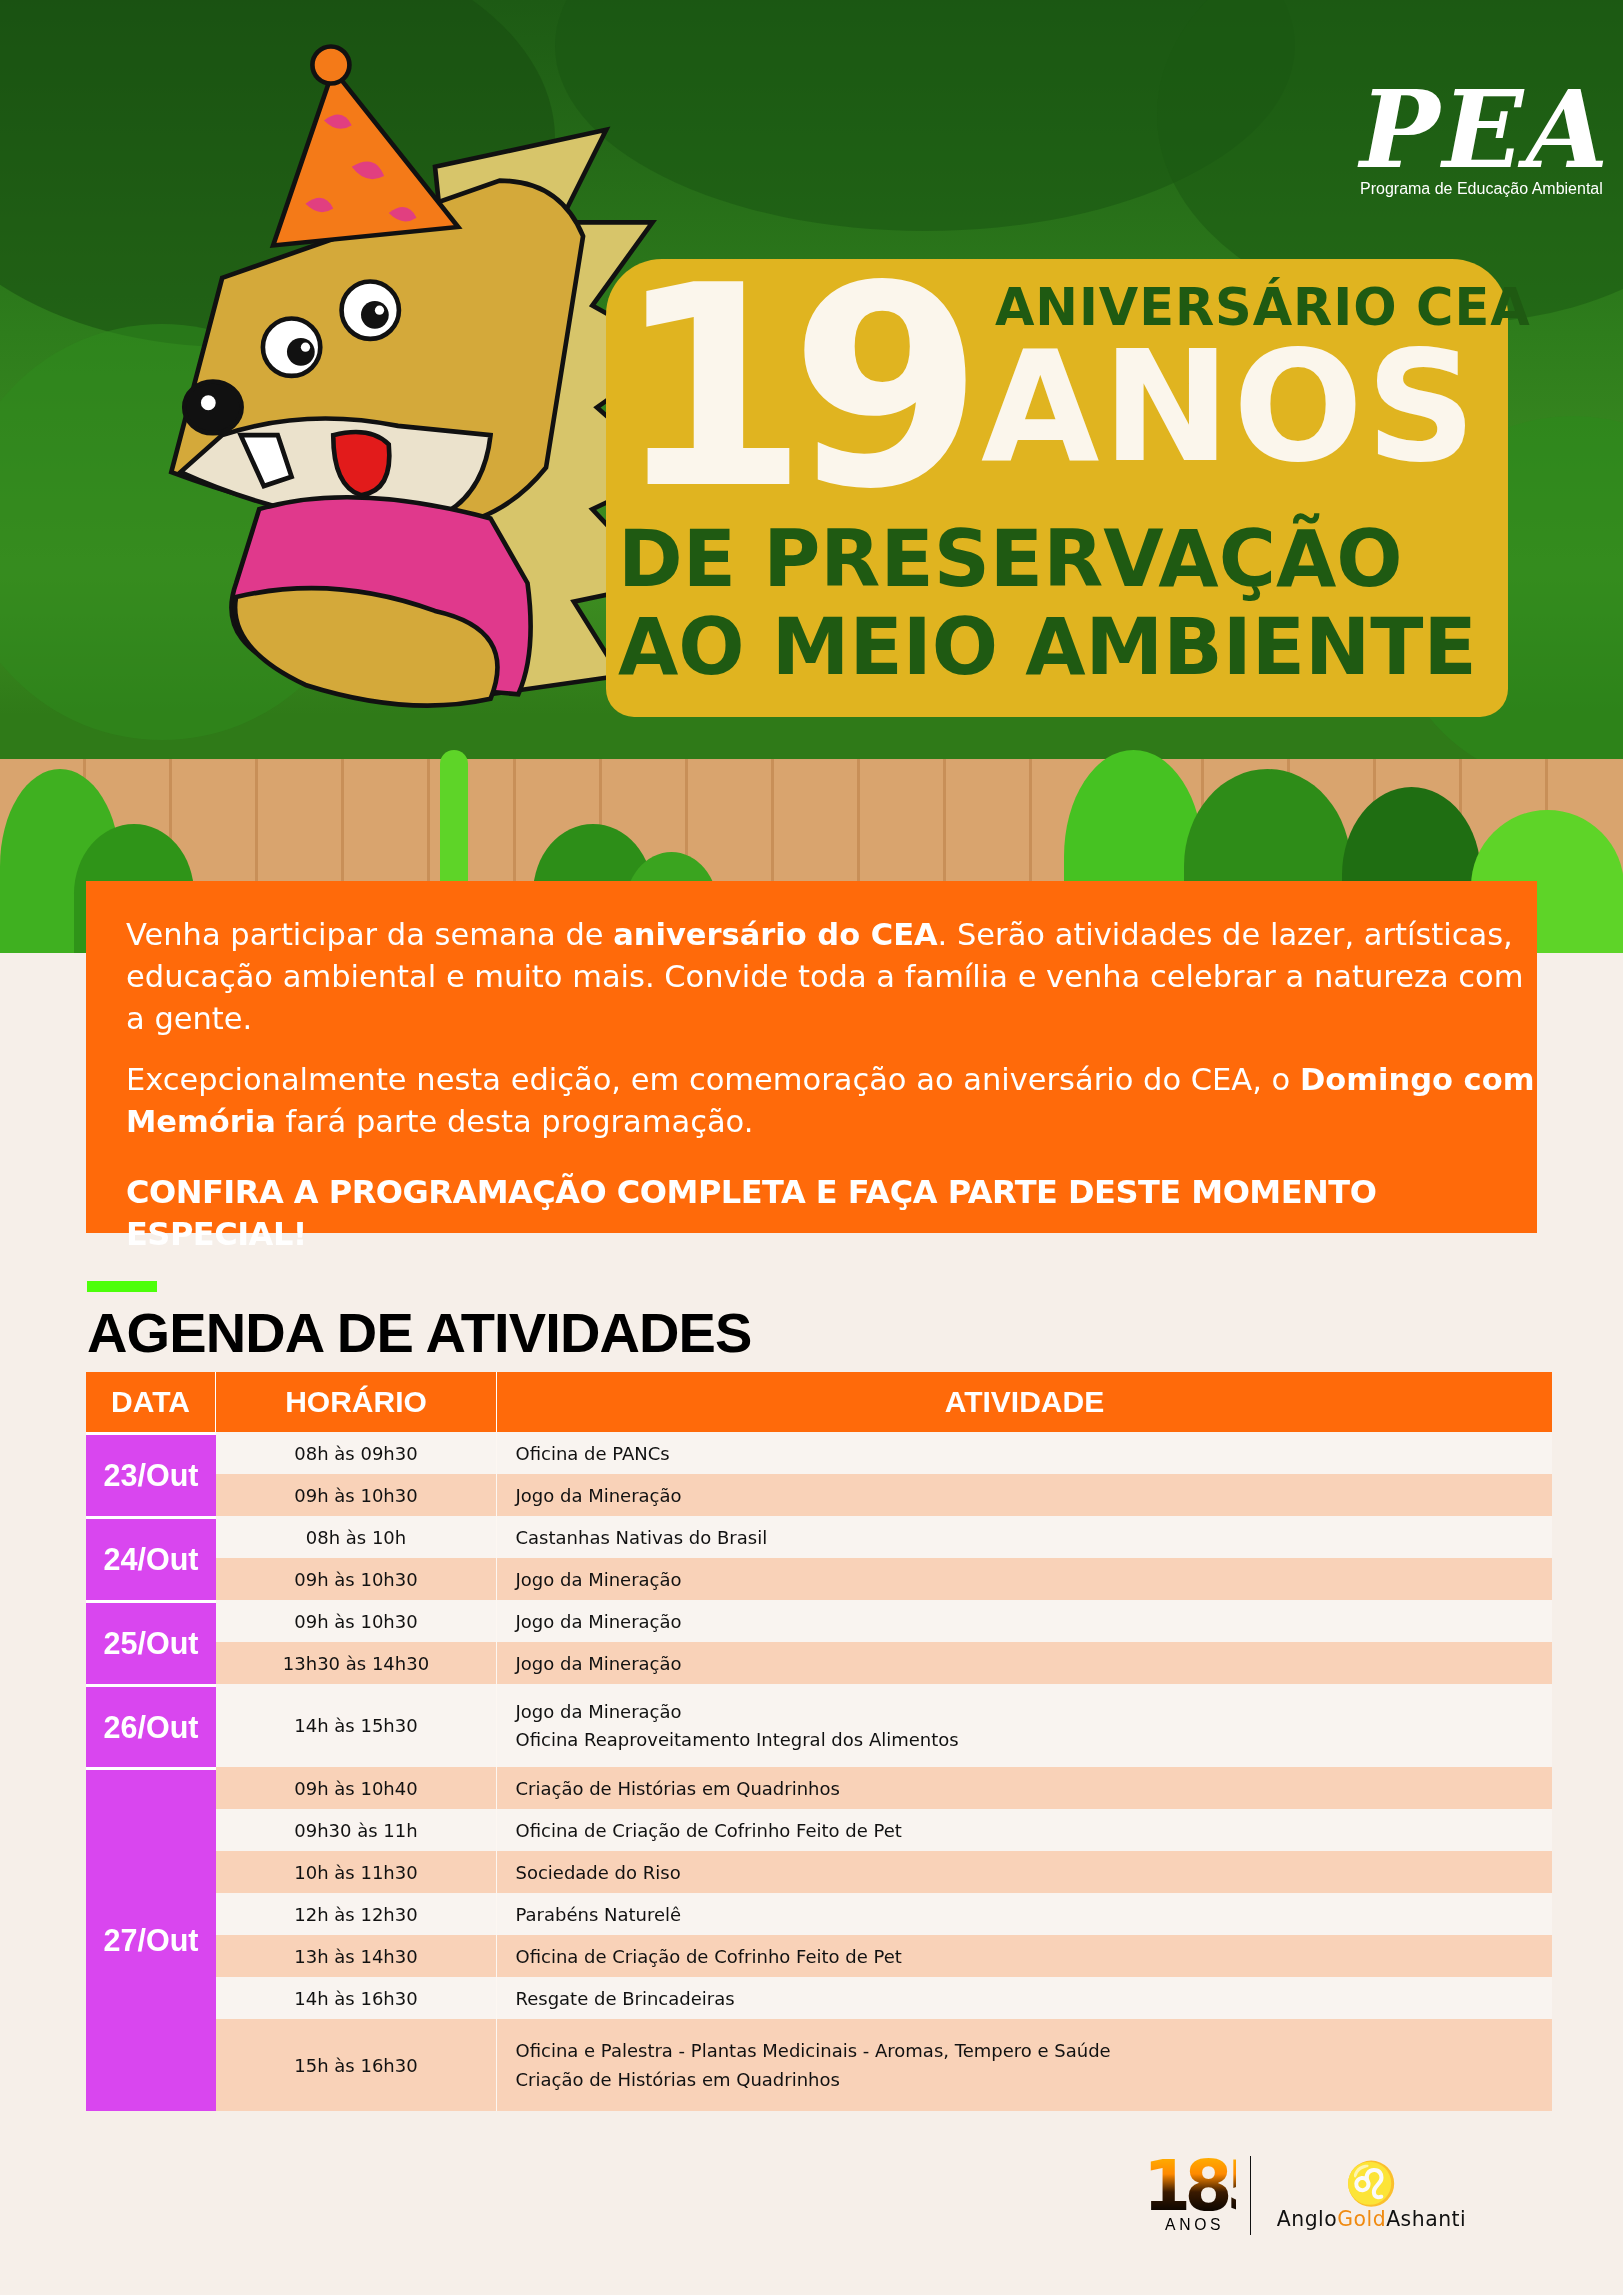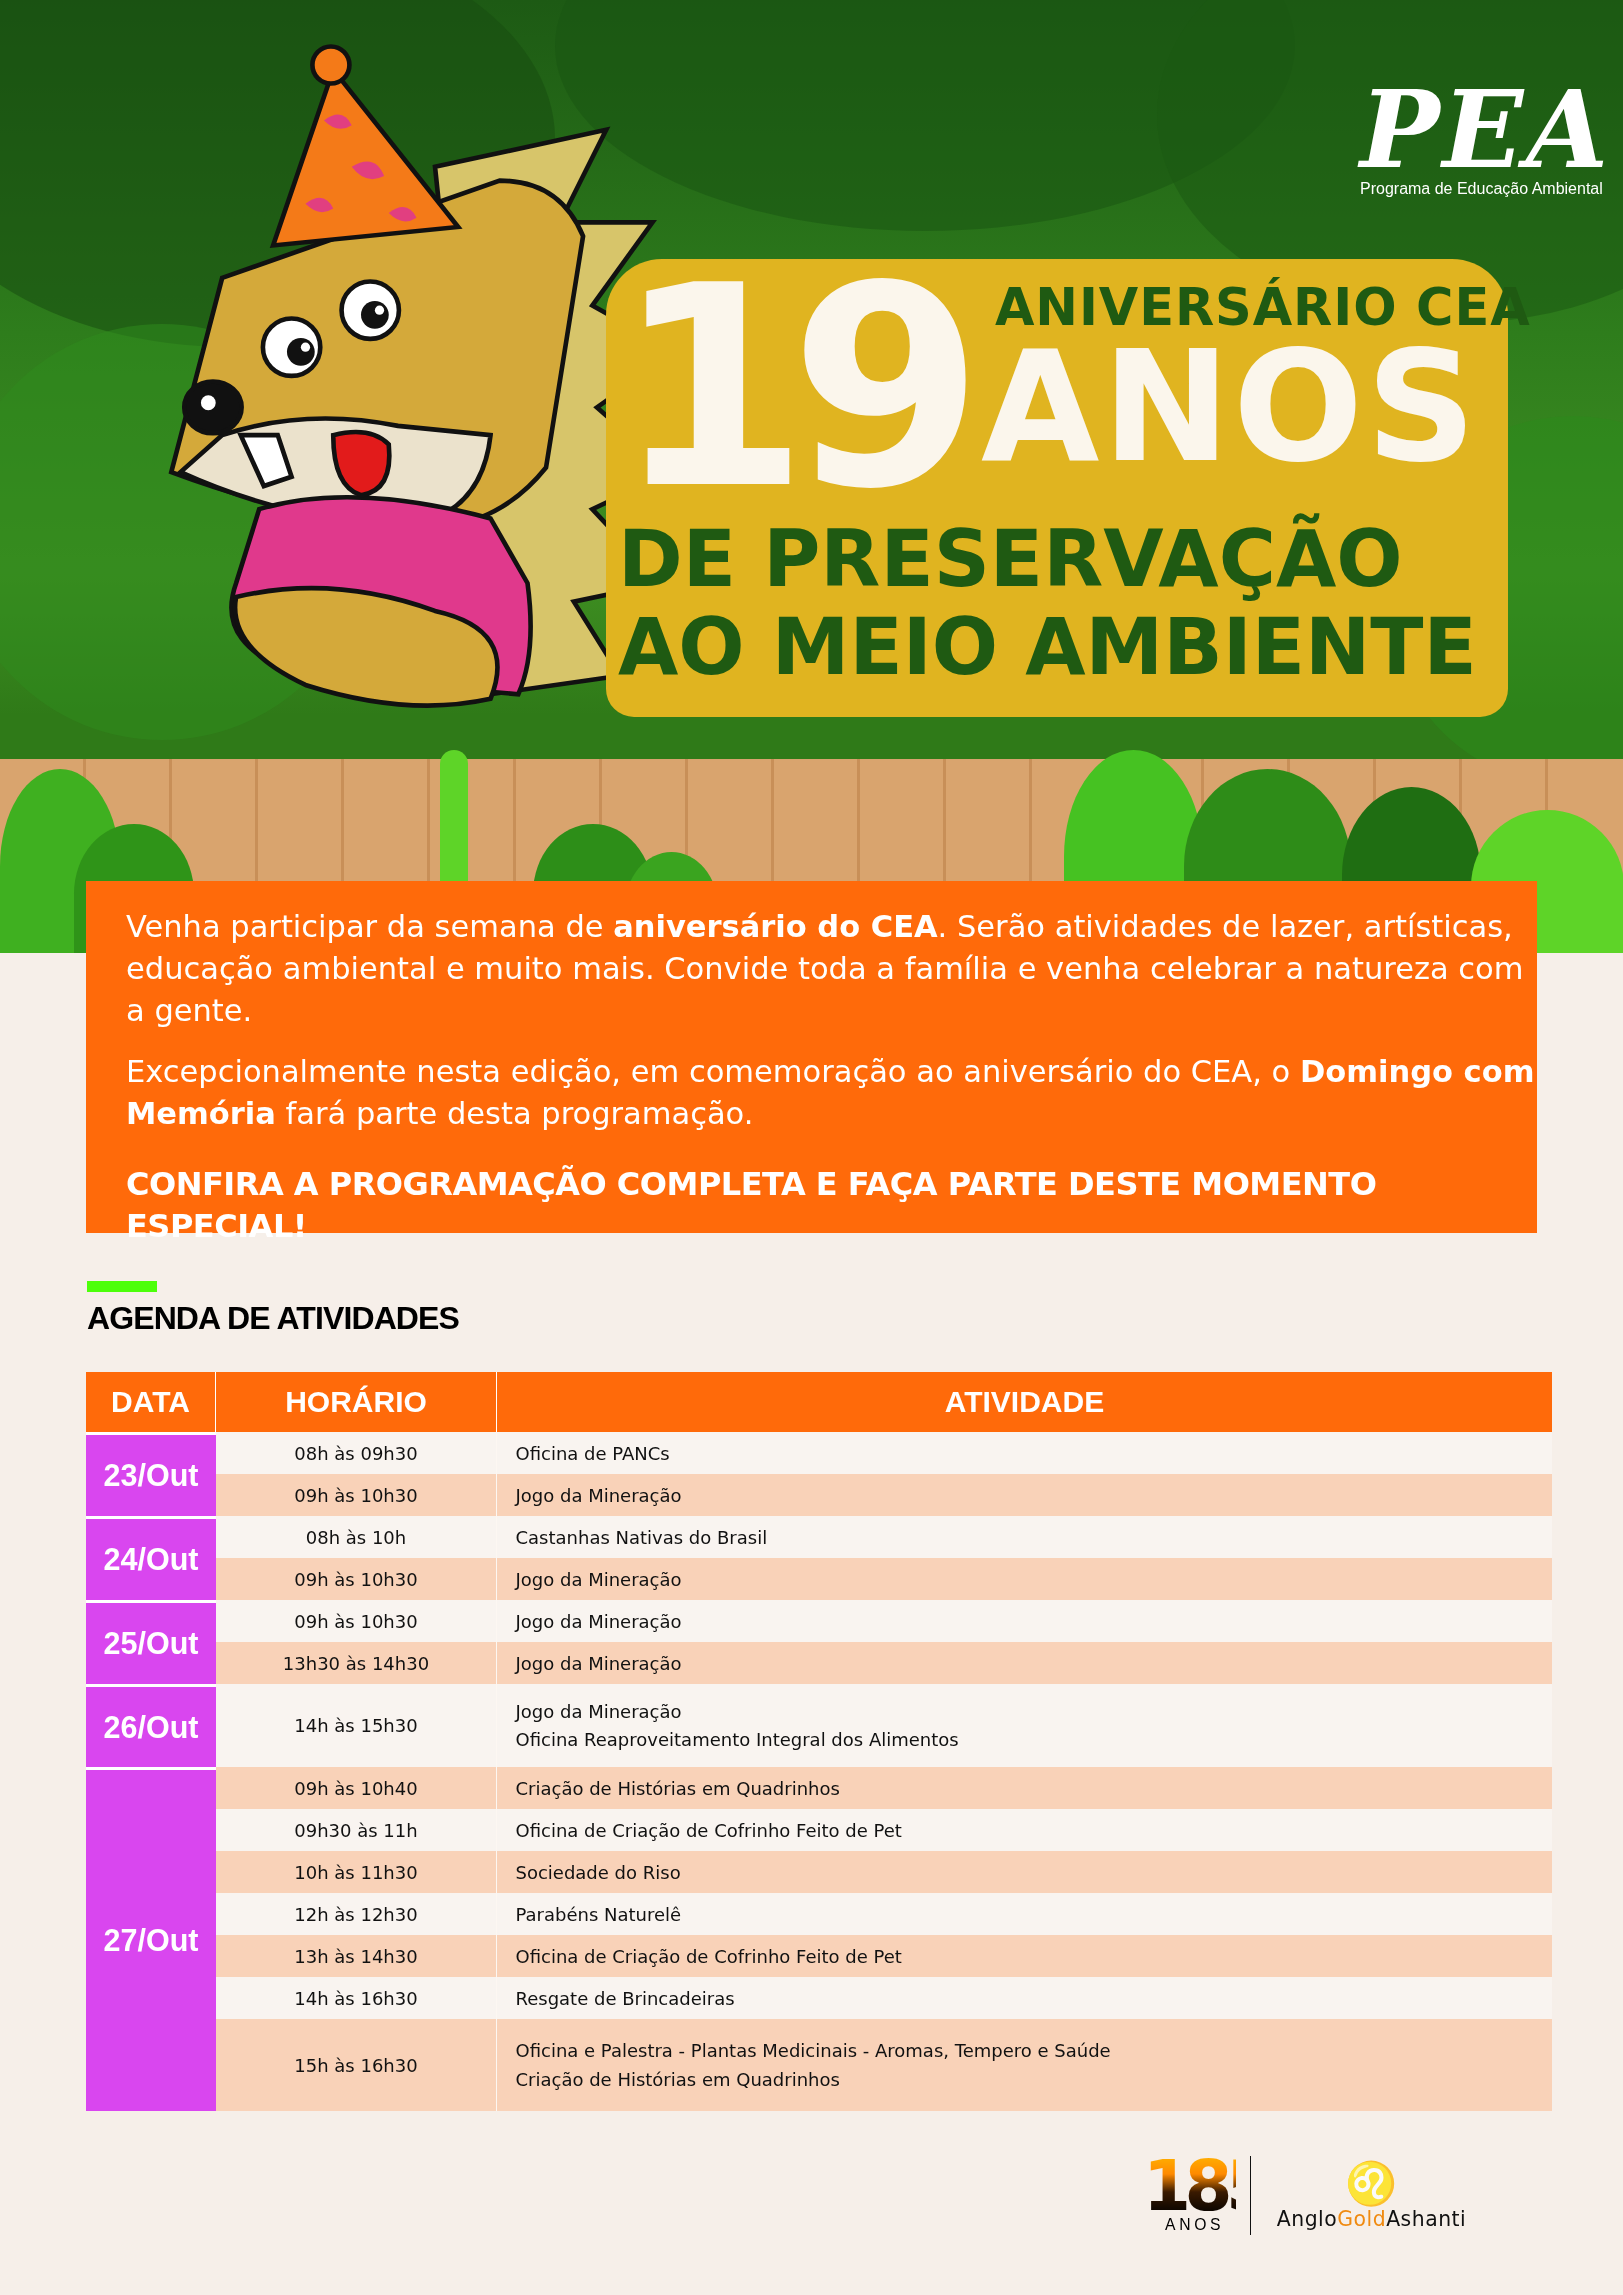--- a/index.html
+++ b/index.html
@@ -17,27 +17,27 @@
   .pea-logo .big{font-family:"DejaVu Serif",serif;font-weight:bold;font-size:106px;line-height:93px;font-style:italic;letter-spacing:2.8px;}
   .pea-logo .small{font-size:16px;margin-top:3.7px;white-space:nowrap;}
   .badge{position:absolute;left:606px;top:259px;width:902px;height:458px;background:#e0b420;border-radius:56px 56px 28px 28px;}
   .nineteen{position:absolute;left:615px;top:259px;font-family:"DejaVu Sans",sans-serif;font-weight:bold;font-size:278px;line-height:259px;color:#fbf6ec;letter-spacing:-18.5px;}
   .aniv{position:absolute;left:995px;top:278px;font-family:"DejaVu Sans",sans-serif;font-weight:bold;font-size:51px;color:#1f5a12;white-space:nowrap;letter-spacing:0.9px;}
   .anos{position:absolute;left:981px;top:333px;font-family:"DejaVu Sans",sans-serif;font-weight:bold;font-size:153px;line-height:148px;color:#fbf6ec;letter-spacing:2.8px;}
   .pres1,.pres2{position:absolute;left:618px;font-family:"DejaVu Sans",sans-serif;font-weight:bold;font-size:78px;color:#1f5a12;white-space:nowrap;}
   .pres1{top:514px;}
   .pres2{top:602px;}
   .mascot{position:absolute;left:74px;top:28px;width:648px;height:768px;}
-  .info{position:absolute;left:86px;top:881px;width:1451px;height:352px;background:#ff6a0a;color:#fff;box-sizing:border-box;padding:25px 0 0 40px;}
+  .info{position:absolute;left:86px;top:881px;width:1451px;height:352px;background:#ff6a0a;color:#fff;box-sizing:border-box;padding:33px 0 0 40px;}
   .info p{margin:0;font-family:"DejaVu Sans",sans-serif;font-size:30.5px;line-height:42px;}
   .info p + p{margin-top:18.5px;}
   .info b{font-weight:bold;}
   .info .cta{font-weight:bold;font-size:32px;margin-top:28px;letter-spacing:-0.5px;}
   .green-bar{position:absolute;left:87px;top:1281px;width:70px;height:11px;background:#4dff0a;}
-  .agenda-title{position:absolute;left:87px;top:1300px;font-weight:bold;font-size:32px;color:#000;letter-spacing:-0.9px;}
+  .agenda-title{position:absolute;left:87px;top:1300px;font-weight:bold;font-size:56px;color:#000;letter-spacing:-0.9px;}
   table.agenda{position:absolute;left:86px;top:1372px;width:1466px;border-collapse:separate;border-spacing:0;}
   table.agenda th{background:#ff6a0a;color:#fff;font-weight:bold;font-size:30px;height:44px;padding:8px;border-right:1.9px solid #fff;}
   table.agenda th:last-child{border-right:none;}
   table.agenda td{font-family:"DejaVu Sans",sans-serif;font-size:18px;height:42px;padding:0;color:#111;}
   td.date{background:#d946ef;color:#fff !important;font-family:"Liberation Sans",sans-serif !important;font-weight:bold;font-size:30.5px !important;text-align:center;border-top:3.7px solid #fff;width:130px;}
   td.time{text-align:center;width:280px;border-right:1.9px solid #fdf7f2;}
   td.act{padding-left:18.5px !important;margin-top:44px;}
   tr.odd td.time,tr.odd td.act{background:rgba(255,255,255,.35);}
   tr.even td.time,tr.even td.act{background:#f9d2b8;}
   td.act .line2{display:block;}

